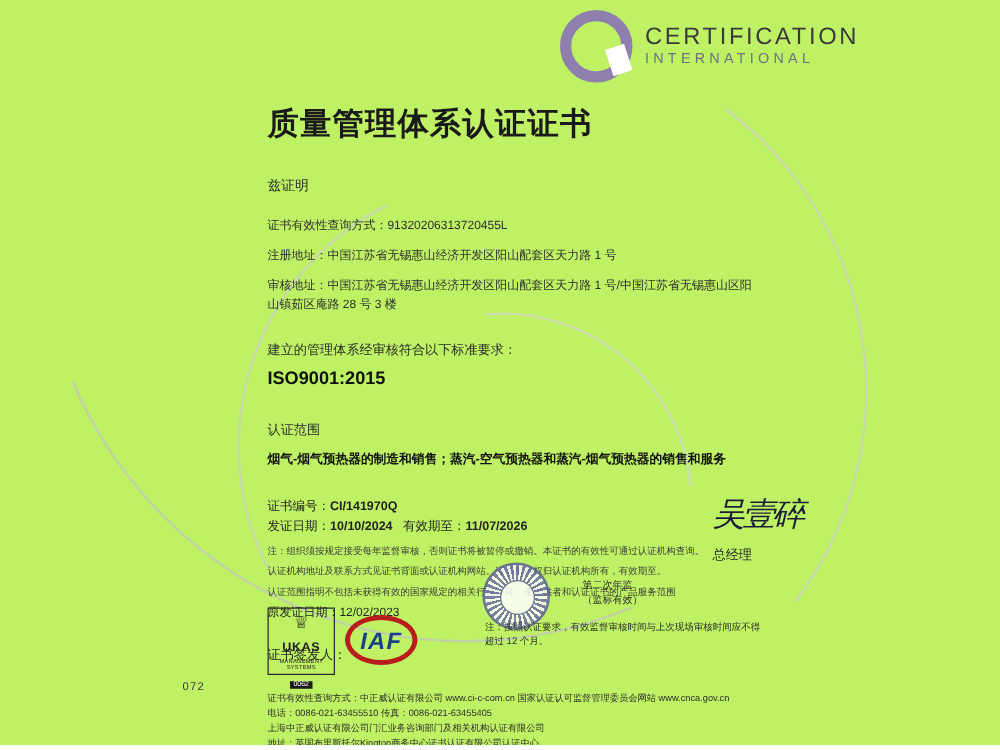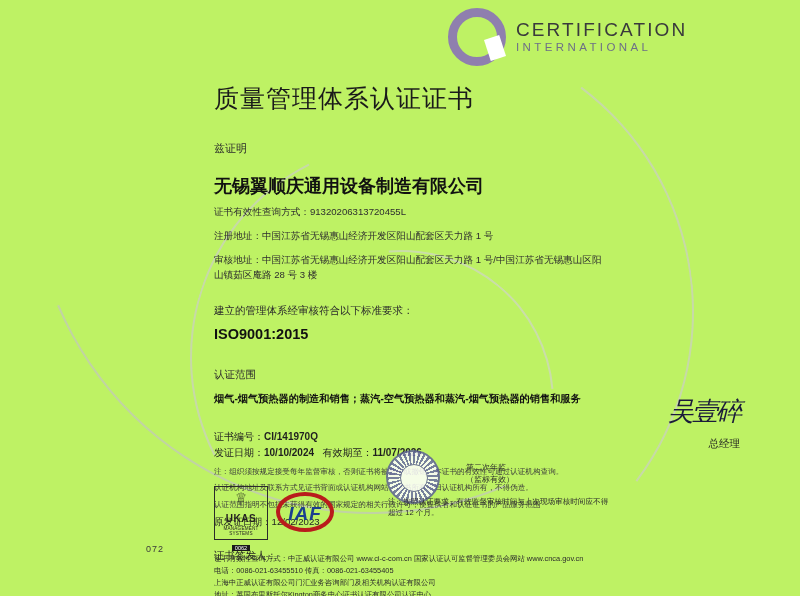--- a/index.html
+++ b/index.html
@@ -99,21 +99,21 @@
 
   
   .body-col {
     position: absolute;
     left: 214px;
     top: 82px;
     width: 560px;
   }
   .title {
     font-size: 25px;
-    font-weight: normal;
+    font-weight: bold;
     letter-spacing: 1px;
     color: #1a1a1a;
     margin: 0 0 26px 0;
   }
   .certify-line {
     font-size: 11px;
     color: #2b2b2b;
     margin-bottom: 18px;
   }
   .company {
@@ -177,21 +177,21 @@
     color: #1f1f1f;
     margin-top: 18px;
   }
 
   
   .signature {
     position: absolute;
     right: 60px;
     top: 394px;
     width: 170px;
-    text-align: right;
+    text-align: left;
   }
   .sig-mark {
     font-family: "DejaVu Serif", serif;
     font-size: 26px;
     font-style: italic;
     color: #1b1b3a;
     letter-spacing: -2px;
     white-space: nowrap;
   }
   .sig-title {
@@ -333,21 +333,20 @@
       <div class="l2">INTERNATIONAL</div>
     </div>
   </div>
 
   <div class="body-col">
 
     <div class="title">质量管理体系认证证书</div>
 
     <div class="certify-line">兹证明</div>
 
-    <div class="company">无锡翼顺庆通用设备制造有限公司</div>
 
     <div class="info-line">证书有效性查询方式：91320206313720455L</div>
 
     <div class="info-line gap-s">注册地址：中国江苏省无锡惠山经济开发区阳山配套区天力路 1 号</div>
 
     <div class="info-line gap-s">审核地址：中国江苏省无锡惠山经济开发区阳山配套区天力路 1 号/中国江苏省无锡惠山区阳</div>
     <div class="info-line">山镇茹区庵路 28 号 3 楼</div>
 
     <div class="std-intro">建立的管理体系经审核符合以下标准要求：</div>
     <div class="std-value">ISO9001:2015</div>
@@ -356,21 +355,21 @@
     <div class="scope-value">烟气-烟气预热器的制造和销售；蒸汽-空气预热器和蒸汽-烟气预热器的销售和服务</div>
 
     <div class="meta">
       <div class="row">
         <span class="k">证书编号：</span><b>CI/141970Q</b>
       </div>
       <div class="row">
         <span class="k">发证日期：</span><b>10/10/2024</b>&nbsp;&nbsp;&nbsp;<span class="k">有效期至：</span><b>11/07/2026</b>
       </div>
       <div class="fine">注：组织须按规定接受每年监督审核，否则证书将被暂停或撤销。本证书的有效性可通过认证机构查询。</div>
-      <div class="fine">认证机构地址及联系方式见证书背面或认证机构网站。证书所有权归认证机构所有，不得伪造。</div>
+      <div class="fine">认证机构地址及联系方式见证书背面或认证机构网站。证书所有权归认证机构所有，有效期至。</div>
       <div class="fine">认证范围指明不包括未获得有效的国家规定的相关行政许可，便提供者和认证证书的产品服务范围</div>
       <div class="issue-line">
         <span>原发证日期：</span><span>12/02/2023</span>
       </div>
       <div class="signer">证书签发人：</div>
     </div>
   </div>
 
   <div class="signature">
     <div class="sig-mark">吴壹碎</div>

